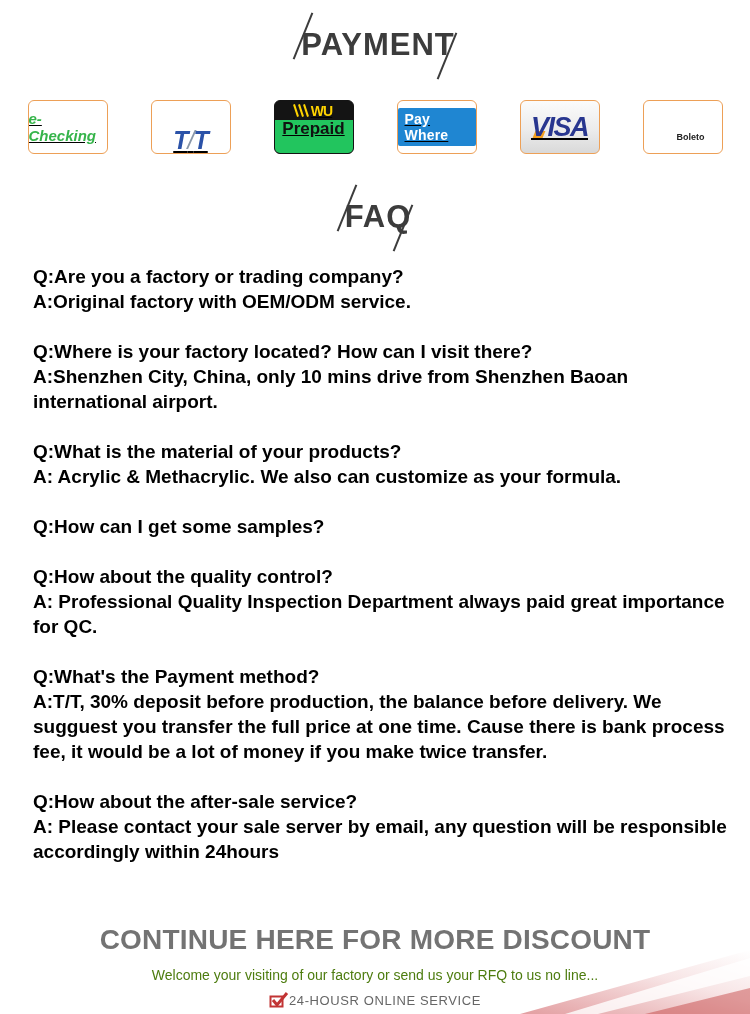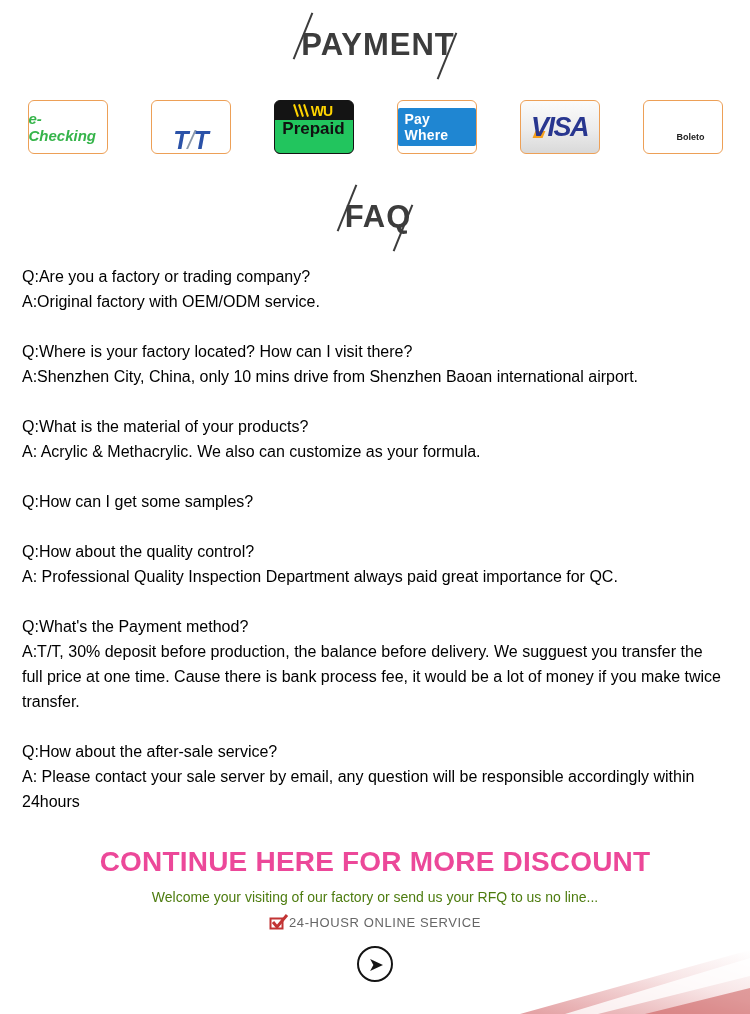--- a/index.html
+++ b/index.html
@@ -30,21 +30,21 @@
 
   
   .badges-row{
     display:flex; justify-content:center; align-items:center;
     gap:43px; margin-top:22px; height:58px;
   }
   .badge{
     width:80px; height:54px; border-radius:6px;
     border:1px solid #eda057; background:#fff;
     display:flex; align-items:center; justify-content:center;
-    position:relative; overflow:hidden; flex:none;
+    position:relative; overflow:hidden; flex:none;text-decoration:underline;
   }
   .txt-echecking{ color:#35b44a; font-weight:700; font-style:italic; font-size:15px; }
   .txt-tt{ font-size:25px; font-weight:800; font-style:italic; color:#2b52a8; letter-spacing:-1px;margin-top:26px;}
   .txt-tt .tt-slash{ color:#8a97a8; font-weight:400; }
 
   .badge-wu{ background:#141414; border-color:#141414; flex-direction:column; justify-content:flex-start; }
   .wu-top{ flex:1; display:flex; align-items:center; justify-content:center; width:100%; }
   .wu-stripes{ display:flex; gap:3px; margin-right:4px; }
   .wu-stripes i{ width:2px; height:13px; background:#ffd400; transform:rotate(-18deg); display:block; }
   .wu-text{ color:#ffd400; font-weight:800; font-size:14px; letter-spacing:-1px; }
@@ -79,28 +79,29 @@
   .boleto-label{
     position:absolute; left:16px; bottom:-1px;
     background:rgba(255,255,255,0.9); color:#222;
     font-size:9px; font-weight:700; padding:0 1px; letter-spacing:0;text-align:right;
   }
 
   
   .faq-list{ padding:0 22px; margin-top:14px; }
   .faq-item{ margin-bottom:25px; }
   .faq-q, .faq-a{
-    font-size:16px; font-weight:400; color:#000; line-height:25px;
+    font-size:19px; font-weight:700; color:#000; line-height:25px;
     max-width:700px;
+    margin-left:11px;
   }
 
   
   .footer-headline{
-    text-align:center; color:#ec4899; font-size:28px; font-weight:800;
-    margin-top:32px; letter-spacing:0.2px; cursor:pointer;
+    text-align:center; color:#737373; font-size:28px; font-weight:800;
+    margin-top:60px; letter-spacing:0.2px; cursor:pointer;
   }
   .footer-subline{
     text-align:center; color:#4d7c0f; font-size:14px; margin-top:11px;
   }
   .footer-service{
     display:flex; justify-content:center; align-items:center; 
     margin-top:9px; color:#666; font-size:13px; letter-spacing:0.6px;
   }
   .check-icon{ display:block; flex:none; }
 

